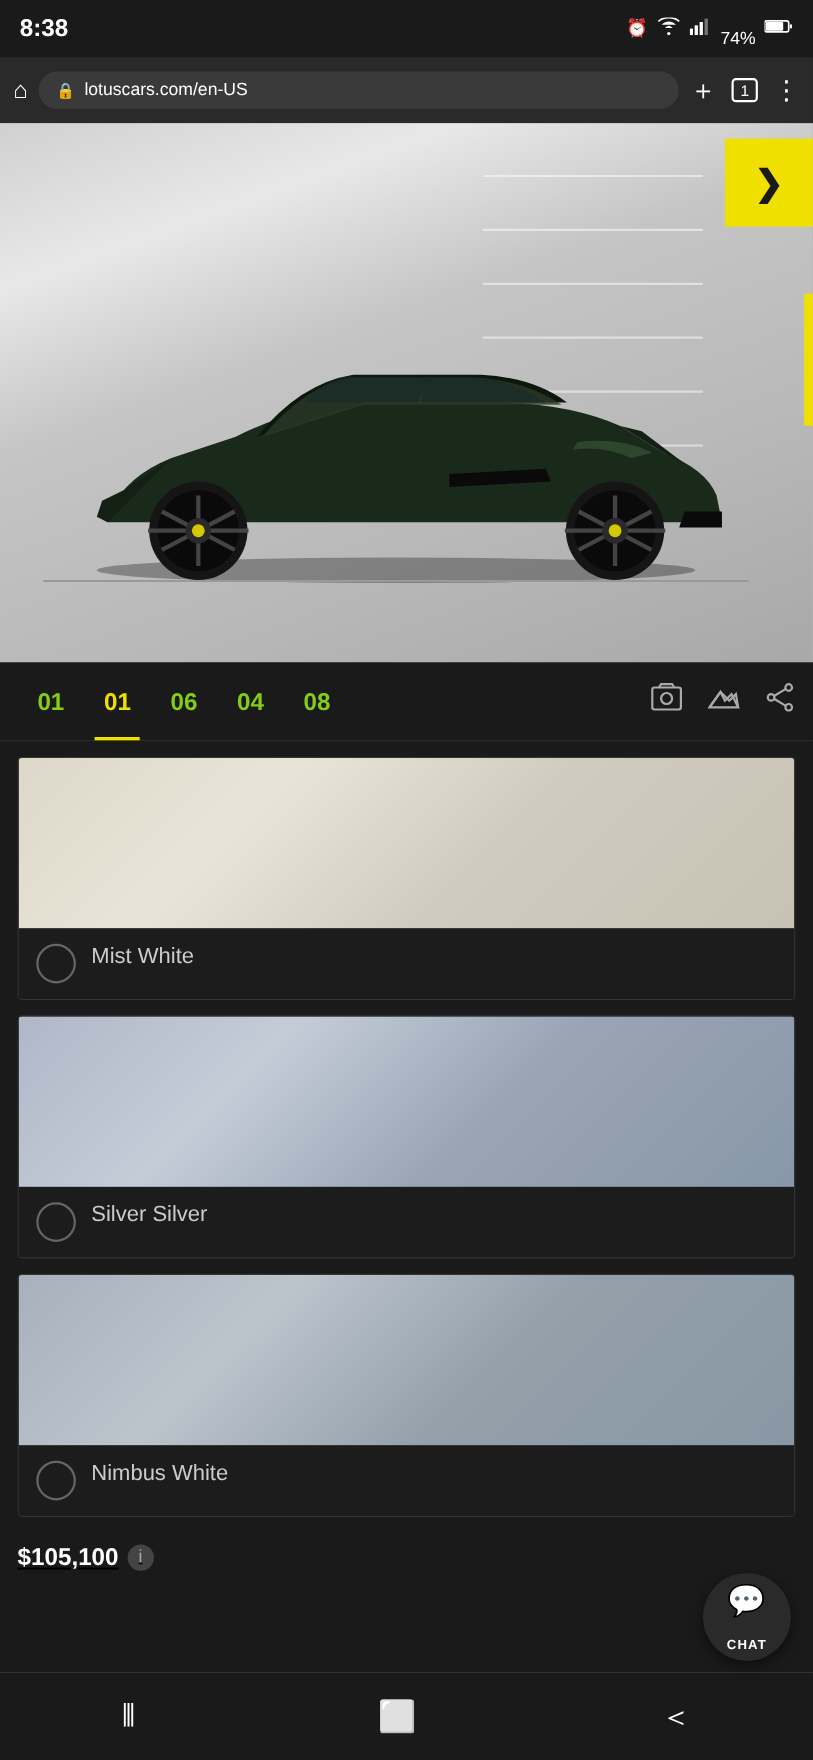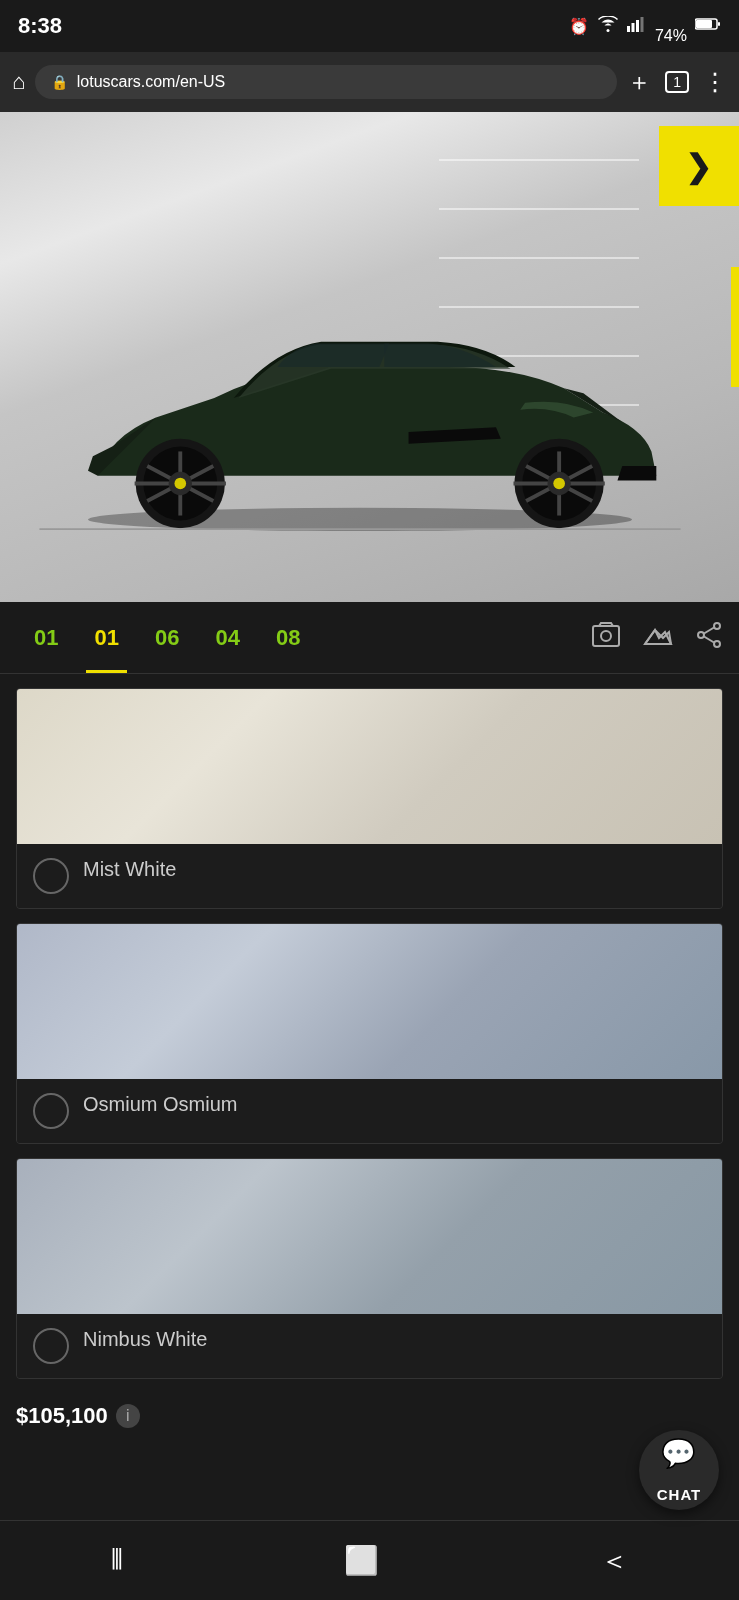--- a/index.html
+++ b/index.html
@@ -224,20 +224,21 @@
       font-size: 20px;
     }
 
     
     .price-bar {
       background: #1a1a1a;
       padding: 10px 16px;
       display: flex;
       align-items: center;
       gap: 8px;
+      text-decoration: underline;
     }
     .price-text {
       color: white;
       font-size: 22px;
       font-weight: bold;
     }
     .price-info {
       color: #aaa;
       font-size: 16px;
       background: #444;
@@ -266,21 +267,21 @@
       cursor: pointer;
       box-shadow: 0 4px 12px rgba(0,0,0,0.5);
       z-index: 100;
     }
     .chat-bubble-icon {
       color: white;
       font-size: 28px;
     }
     .chat-label {
       color: white;
-      font-size: 15px;
+      font-size: 12px;
       font-weight: bold;
       margin-top: 16px;
       letter-spacing: 1px;
     }
 
     
     .nav-bar {
       position: fixed;
       bottom: 0;
       width: 739px;
@@ -479,21 +480,21 @@
     <div class="color-label-row">
       <div class="color-radio"></div>
       <span class="color-name">Mist White</span>
     </div>
   </div>
 
   <div class="color-card">
     <div class="color-swatch color-swatch-osmium"></div>
     <div class="color-label-row">
       <div class="color-radio"></div>
-      <span class="color-name">Osmium Osmium</span>
+      <span class="color-name">Silver Silver</span>
     </div>
   </div>
 
   <div class="color-card">
     <div class="color-swatch color-swatch-nimbus"></div>
     <div class="color-label-row">
       <div class="color-radio"></div>
       <span class="color-name">Nimbus White</span>
     </div>
   </div>

